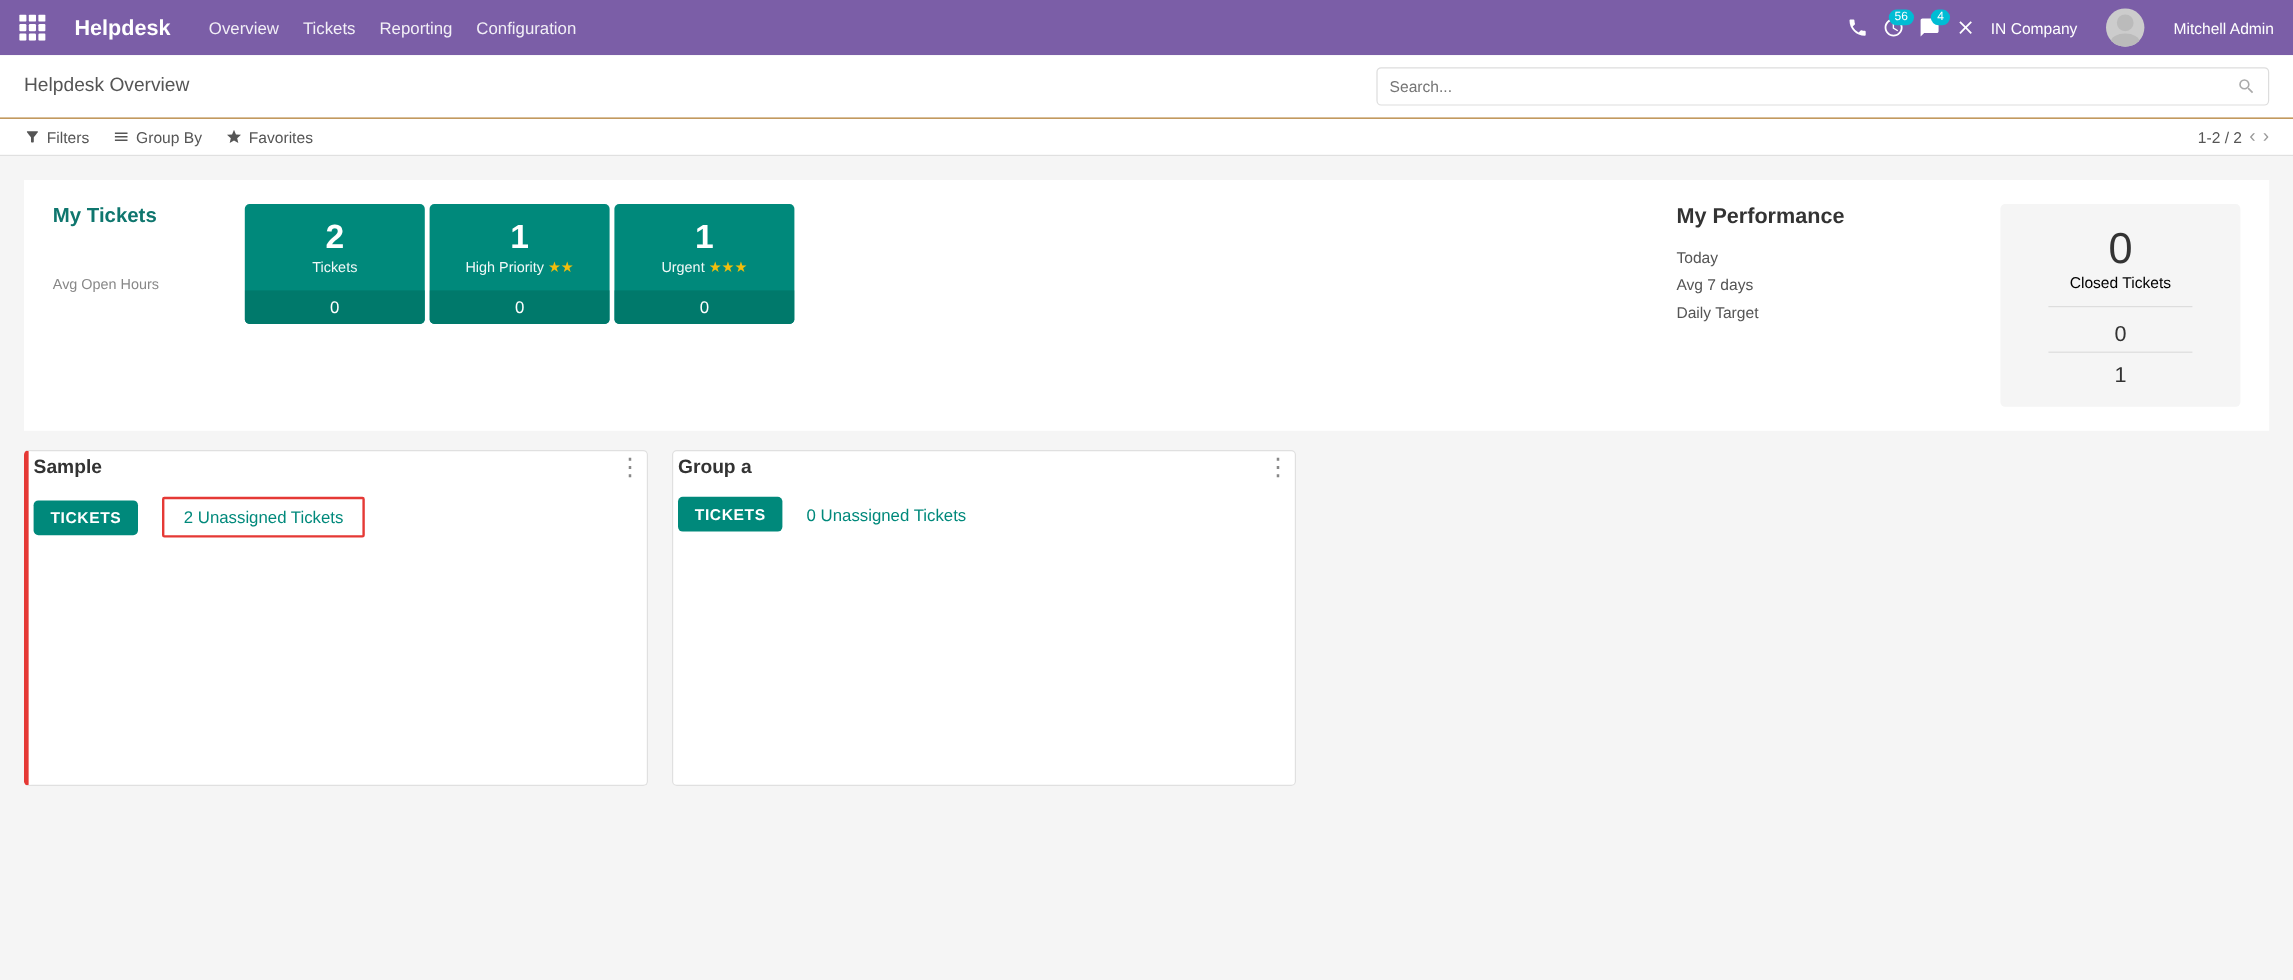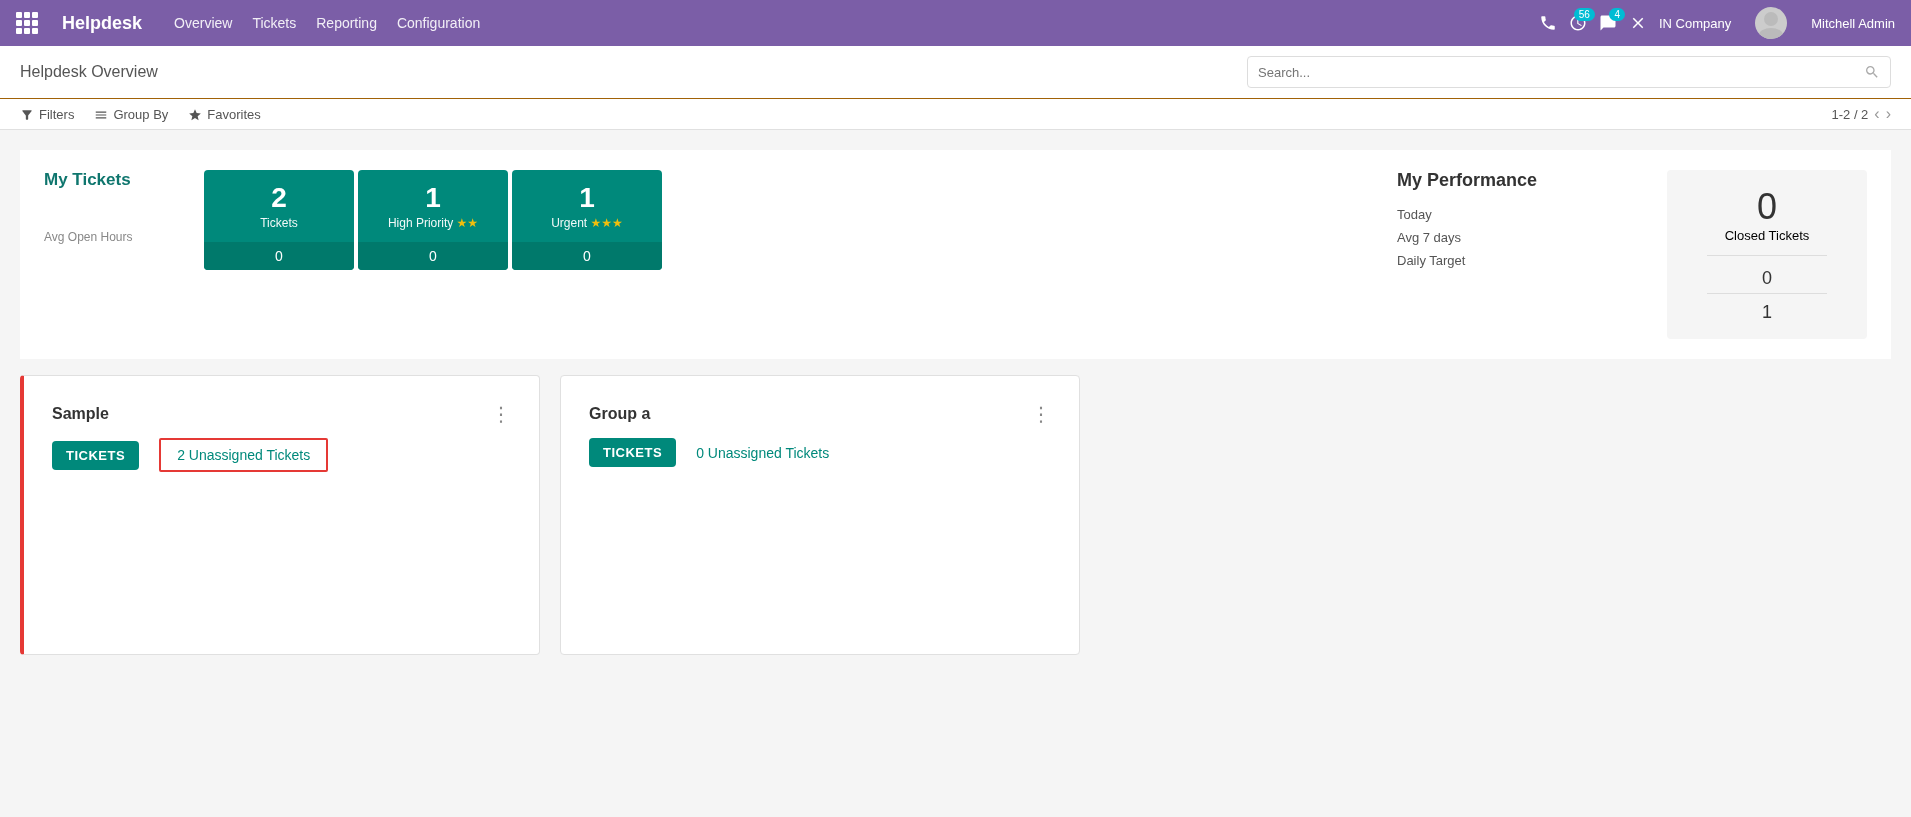--- a/index.html
+++ b/index.html
@@ -39,21 +39,21 @@
     .page-title { font-size: 16px; font-weight: 500; color: #555; flex: 1; }
 
     
     .search-bar {
       display: flex;
       align-items: center;
       background: #fff;
       border: 1px solid #ddd;
       border-radius: 4px;
       padding: 0 10px;
-      width: 644px;
+      width: 744px;
       height: 32px;
     }
     .search-bar input {
       border: none;
       outline: none;
       flex: 1;
       font-size: 13px;
       color: #555;
     }
 
@@ -61,21 +61,21 @@
     .filterbar {
       background: #fff;
       border-bottom: 1px solid #e0e0e0;
       padding: 6px 20px;
       display: flex;
       align-items: center;
       gap: 20px;
     }
     .filterbar .filter-btn {
       display: flex;
-      align-items: flex-end;
+      align-items: flex-start;
       gap: 5px;
       cursor: pointer;
       color: #555;
       font-size: 13px;
     }
     .filterbar .spacer { flex: 1; }
     .filterbar .pagination { font-size: 13px; color: #555; display: flex; align-items: center; gap: 6px; }
     .filterbar .pag-arrow { cursor: pointer; color: #999; font-size: 16px; }
 
     
@@ -108,21 +108,21 @@
 
     
     .teams-section { display: flex; gap: 20px; padding: 0; }
     .team-card {
       background: #fff;
       border: 1px solid #e0e0e0;
       border-radius: 4px;
       flex: 1;
       max-width: 520px;
       min-height: 280px;
-      padding: 28px;
+      padding: 4px;
       position: relative;
     }
     .team-card.has-border-left { border-left: 4px solid #E53935; }
     .team-card .team-header { display: flex; justify-content: space-between; align-items: center; margin-bottom: 14px; }
     .team-card .team-name { font-size: 16px; font-weight: 600; color: #333; }
     .team-card .kebab { cursor: pointer; color: #888; font-size: 20px; line-height: 1; }
 
     .tickets-btn {
       background: #00897B;
       color: #fff;

